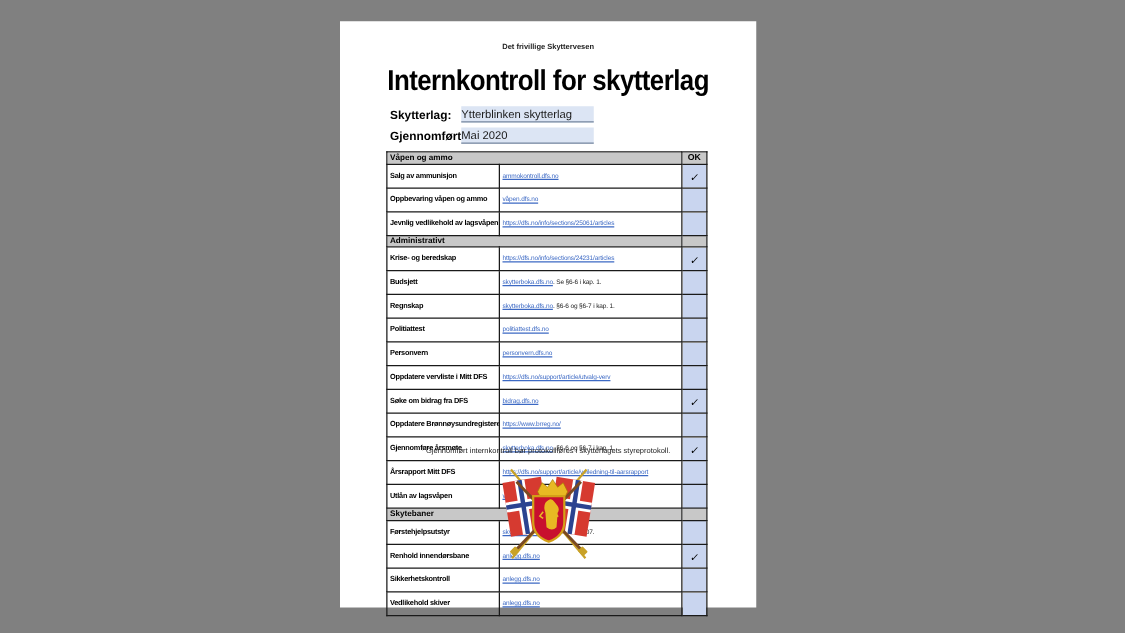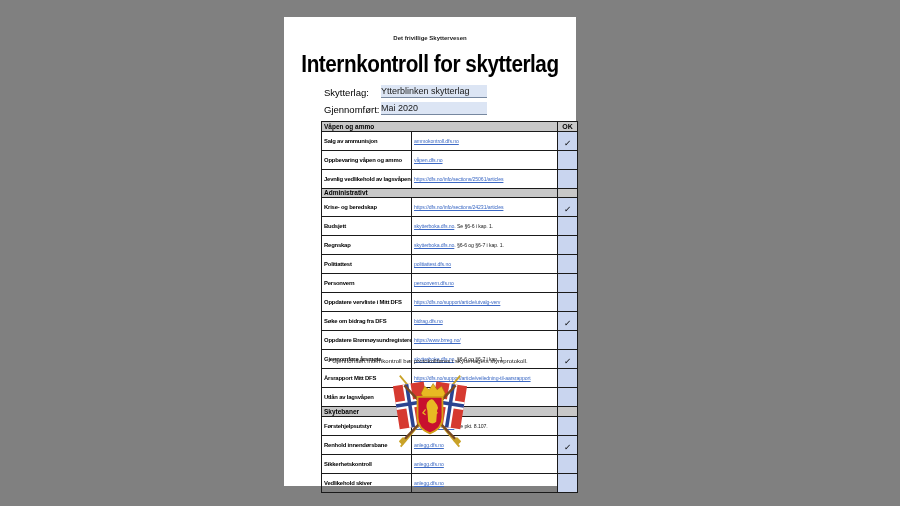--- a/index.html
+++ b/index.html
@@ -4,36 +4,36 @@
 <style>
   :root{
     --background:#808080; --page:#ffffff; --section-header-bg:#c8c8c8;
     --ok-cell-bg:#c9d5ef; --field-bg:#dce5f4; --link:#3c69c4; --check:#000000;
     --border:#1a1a1a;
   }
   *{box-sizing:border-box;margin:0;padding:0;}
   html,body{width:900px;height:506px;overflow:hidden;}
   body{background:var(--background);font-family:"Liberation Sans",sans-serif;position:relative;}
   .page{
-    position:absolute;left:284px;top:17px;width:292px;height:469px;
+    position:absolute;left:272px;top:17px;width:333px;height:469px;
     background:var(--page);
   }
   .org-line{
     margin-top:18px;text-align:center;font-size:6px;font-weight:bold;color:#222;
     letter-spacing:0;
   }
   .title{
     margin-top:10px;text-align:center;font-size:23px;font-weight:bold;color:#000;
     transform:scaleX(0.9);transform-origin:center;white-space:nowrap;
     font-family:"Liberation Sans",sans-serif;letter-spacing:-0.5px;
   }
   .fields{margin-top:7px;}
   .field-row{position:relative;height:17px;}
   .field-label{
-    position:absolute;left:40px;top:2px;font-size:9.5px;font-weight:normal;color:#000;
+    position:absolute;left:40px;top:2px;font-size:9.5px;font-weight:bold;color:#000;
   }
   .field-box{
     position:absolute;left:97px;top:0;width:106px;height:13px;
     background:var(--field-bg);border-bottom:1.5px solid #76879f;
     font-size:9px;color:#1a1a1a;line-height:13px;
     white-space:nowrap;overflow:hidden;
   }
   table.checklist{
     position:absolute;left:37px;top:104px;width:256px;
     border-collapse:collapse;table-layout:fixed;

